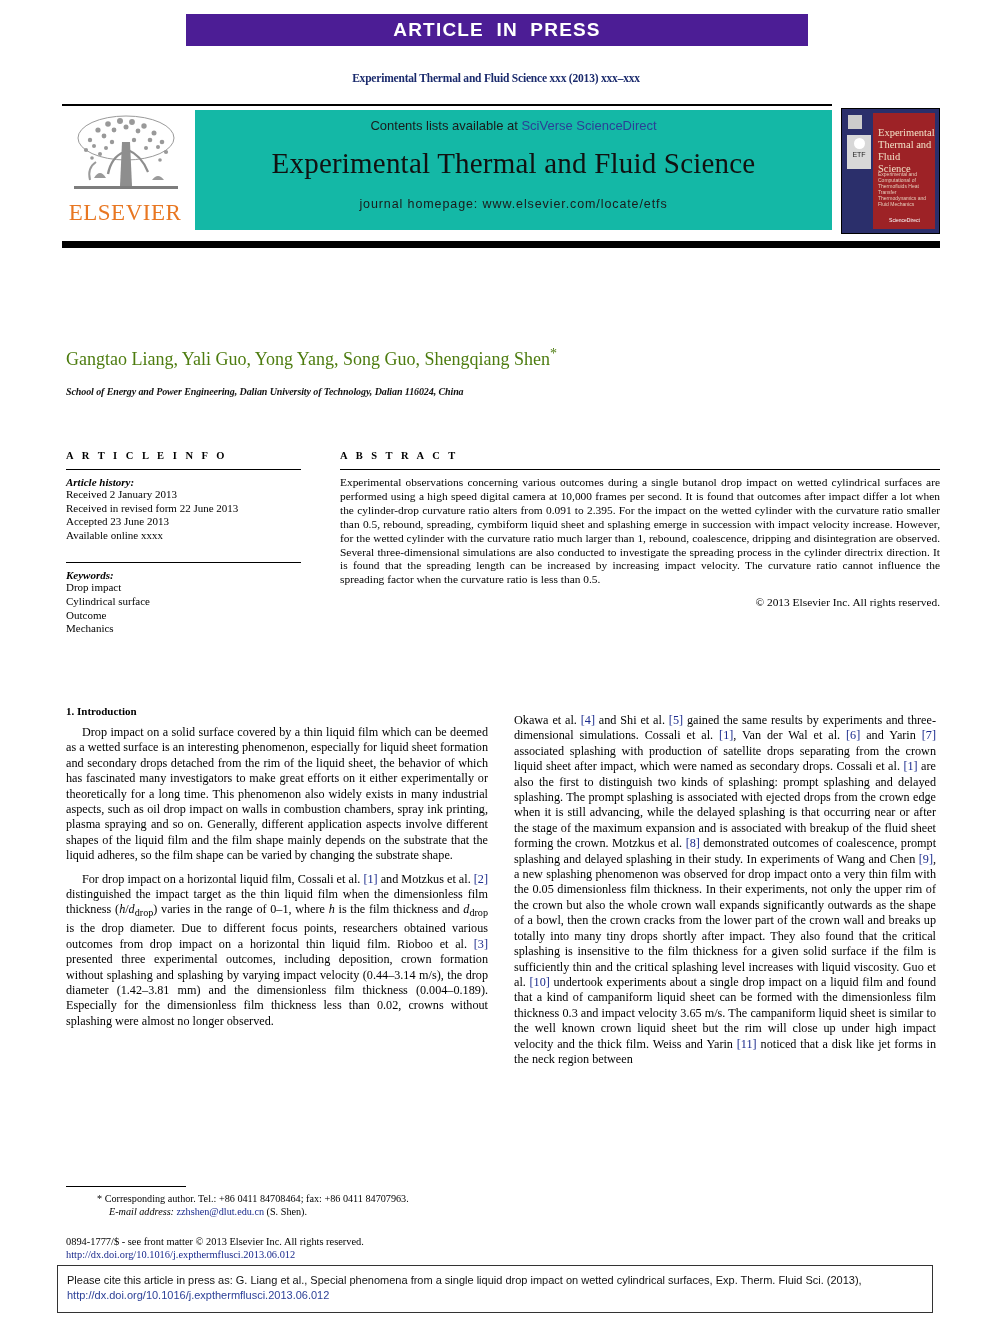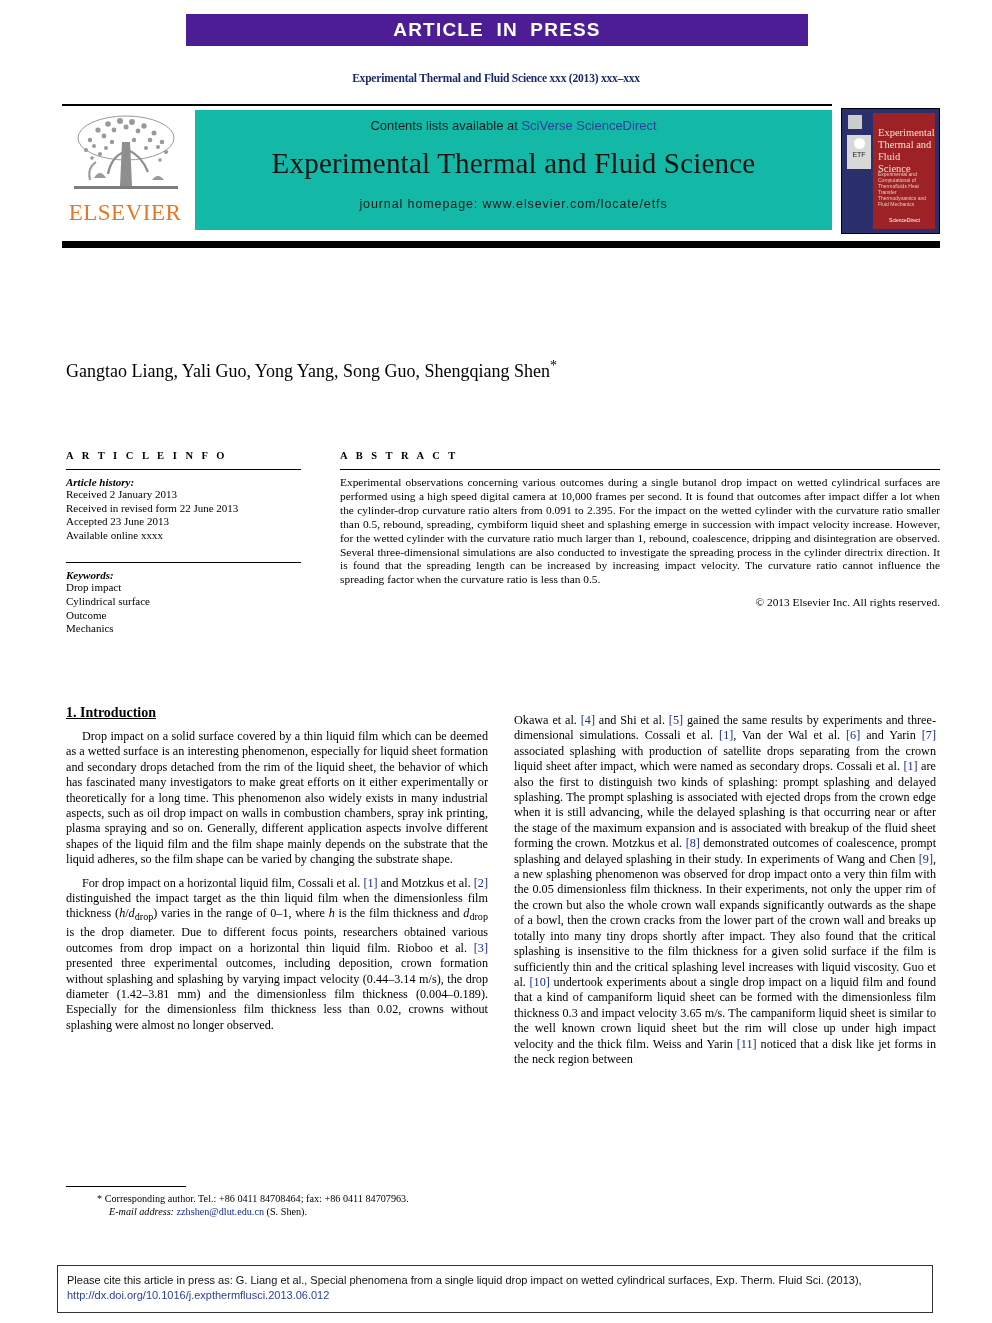--- a/index.html
+++ b/index.html
@@ -235,25 +235,25 @@
     top: 285px;
     width: 720px;
     font-family: "Liberation Serif", serif;
     font-size: 25px;
     line-height: 30px;
     color: #111;
   }
   .authors {
     position: absolute;
     left: 66px;
-    top: 358px;
+    top: 346px;
     width: 800px;
     font-family: "Liberation Serif", serif;
     font-size: 18px;
-    color: #000000;
+    color: #4d7c0f;
   }
   .authors sup { font-size: 14px; }
   .affiliation {
     position: absolute;
     left: 66px;
     top: 386px;
     width: 800px;
     font-family: "Liberation Serif", serif;
     font-style: italic;
     font-weight: bold;
@@ -322,23 +322,22 @@
   }
   .col-right {
     position: absolute;
     left: 514px;
     top: 705px;
     width: 422px;
   }
   .h2 {
     font-family: "Liberation Serif", serif;
     font-weight: bold;
-    font-size: 14px;
+    font-size: 11px;
     margin-bottom: 4px;
-    text-decoration: underline;
   }
   .para {
     font-family: "Liberation Serif", serif;
     font-size: 12.2px;
     line-height: 15.4px;
     text-align: justify;
     text-indent: 16px;
     margin: 8px 0 0 0;
     color: #000;
   }
@@ -474,20 +473,21 @@
       <div class="cover-sub">Experimental and Computational of Thermofluids Heat Transfer Thermodynamics and Fluid Mechanics</div>
       <div class="cover-bottom">ScienceDirect</div>
     </div>
   </div>
 
   <div class="thick-rule"></div>
 
   <div class="authors">
     <span>Gangtao Liang, Yali Guo, Yong Yang, Song Guo, Shengqiang Shen</span><sup>*</sup>
   </div>
+  <div class="affiliation">School of Energy and Power Engineering, Dalian University of Technology, Dalian 116024, China</div>
 
   <div class="infocol">
     <div class="sec-head">A R T I C L E   I N F O</div>
     <hr class="hr-thin">
     <div class="info-label">Article history:</div>
     <div class="info-line">Received 2 January 2013</div>
     <div class="info-line">Received in revised form 22 June 2013</div>
     <div class="info-line">Accepted 23 June 2013</div>
     <div class="info-line">Available online xxxx</div>
     <hr class="hr-thin" style="margin-top:20px">
@@ -523,18 +523,22 @@
       <span>*</span>
       <span>Corresponding author. Tel.: +86 0411 84708464; fax: +86 0411 84707963.</span>
     </div>
     <div class="footnote-line" style="padding-left:12px;text-indent:0">
       <span class="em">E-mail address:</span>
       <a href="#">zzhshen@dlut.edu.cn</a>
       <span>(S. Shen).</span>
     </div>
   </div>
 
+  <div class="issn-block">
+    <div>0894-1777/$ - see front matter © 2013 Elsevier Inc. All rights reserved.</div>
+    <a href="#">http://dx.doi.org/10.1016/j.expthermflusci.2013.06.012</a>
+  </div>
 
   <div class="cite-box">
     <span>Please cite this article in press as: G. Liang et al., Special phenomena from a single liquid drop impact on wetted cylindrical surfaces, Exp. Therm. Fluid Sci. (2013), </span><a href="#">http://dx.doi.org/10.1016/j.expthermflusci.2013.06.012</a>
   </div>
 
 </div>
 
 </body></html>

